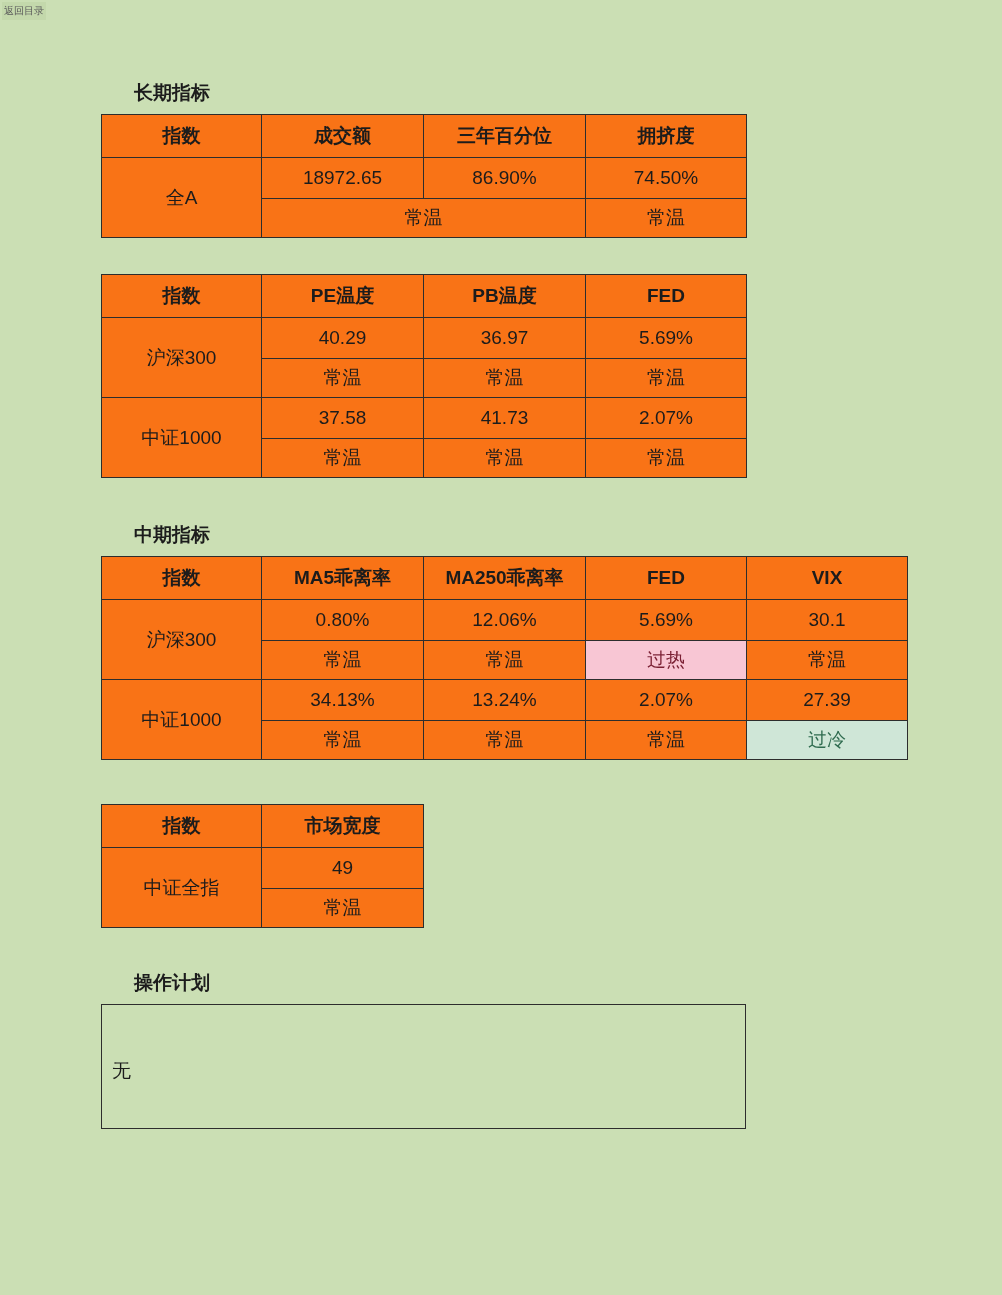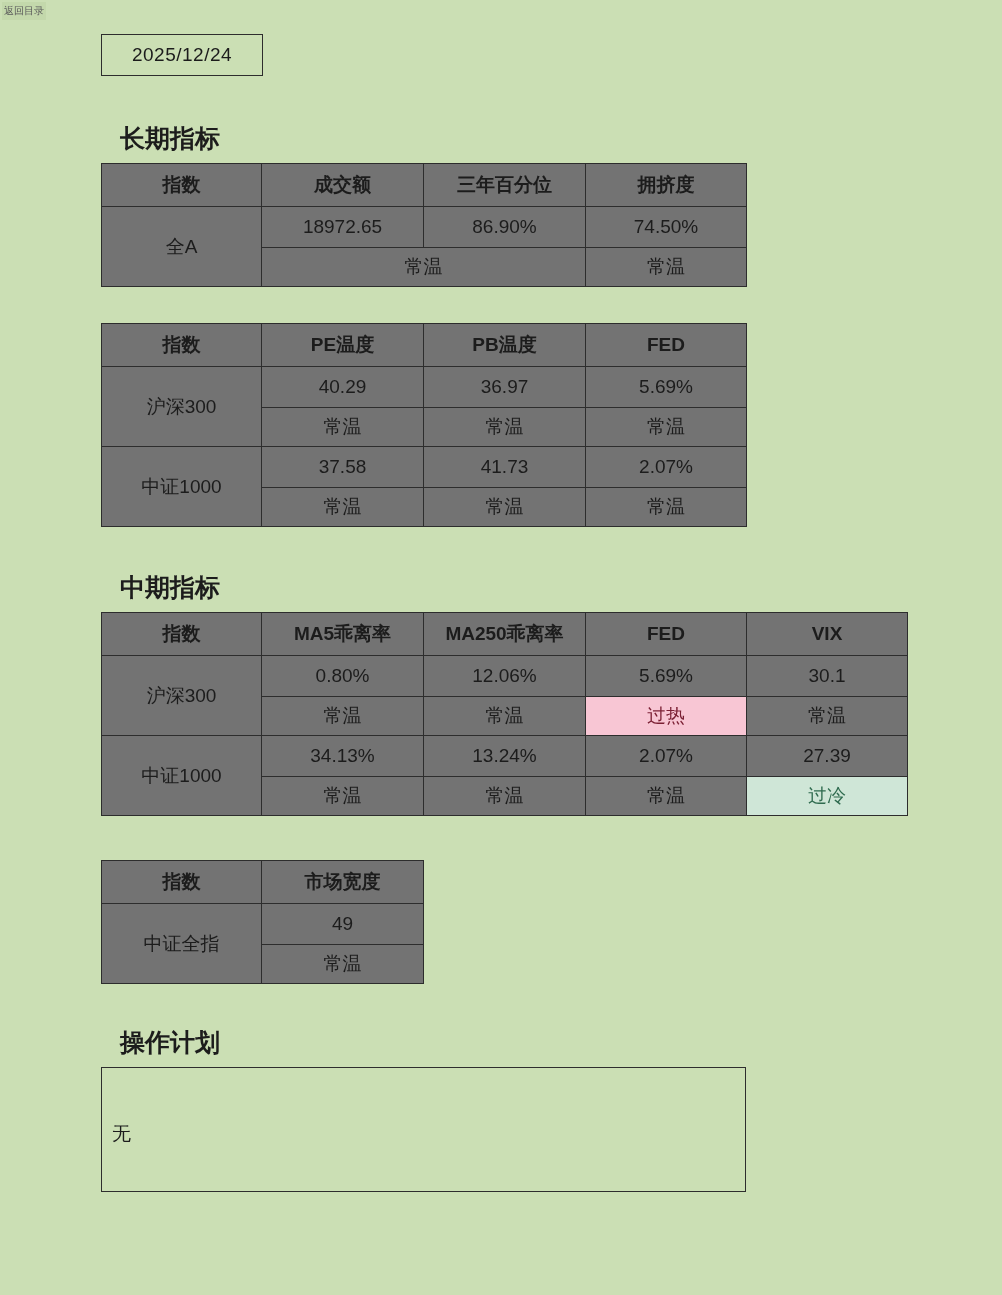--- a/index.html
+++ b/index.html
@@ -35,34 +35,34 @@
     height: 40px;
     border: 1px solid #2d2d2d;
     background: #cbdfb4;
     display: flex;
     align-items: center;
     justify-content: center;
     font-size: 19px;
     letter-spacing: 0.5px;
   }
   .section-title {
-    font-size: 25px;
+    font-size: 19px;
     font-weight: bold;
-    margin-left: 19px;
+    margin-left: 33px;
     margin-bottom: 8px;
   }
   .sp-1 { height: 46px; }
   .sp-2 { height: 36px; }
   .sp-3 { height: 44px; }
   .sp-4 { height: 44px; }
   .sp-5 { height: 42px; }
 
   table.grid {
     border-collapse: collapse;
-    background: #737373;
+    background: #f97316;
     table-layout: fixed;
   }
   table.grid td, table.grid th {
     border: 1px solid #2d2d2d;
     text-align: center;
     vertical-align: middle;
     font-weight: normal;
     font-size: 19px;
     padding: 0;
   }
@@ -127,23 +127,20 @@
     margin-top: 45px;
   }
 </style>
 </head>
 <body>
 
 <div class="back-link">返回目录</div>
 
 <div class="page">
 
-  <div class="date-box">
-    <span>2025/12/24</span>
-  </div>
 
   <div class="sp-1"></div>
 
   <div class="section-title">长期指标</div>
 
   <table class="grid t1">
     <colgroup>
       <col class="c0">
         <col class="c1">
         <col class="c2">

